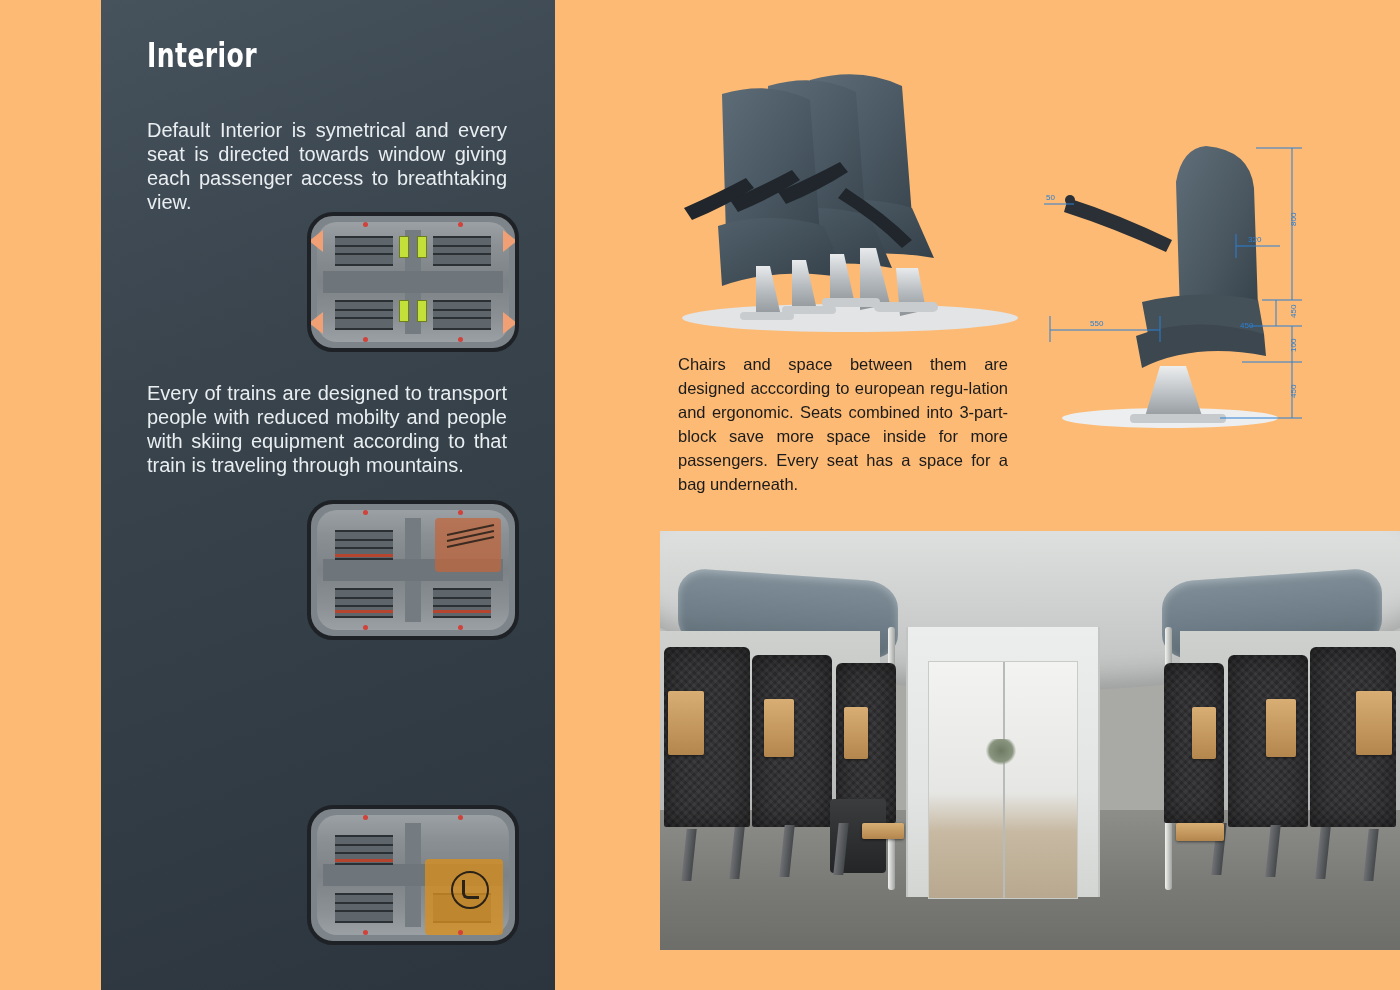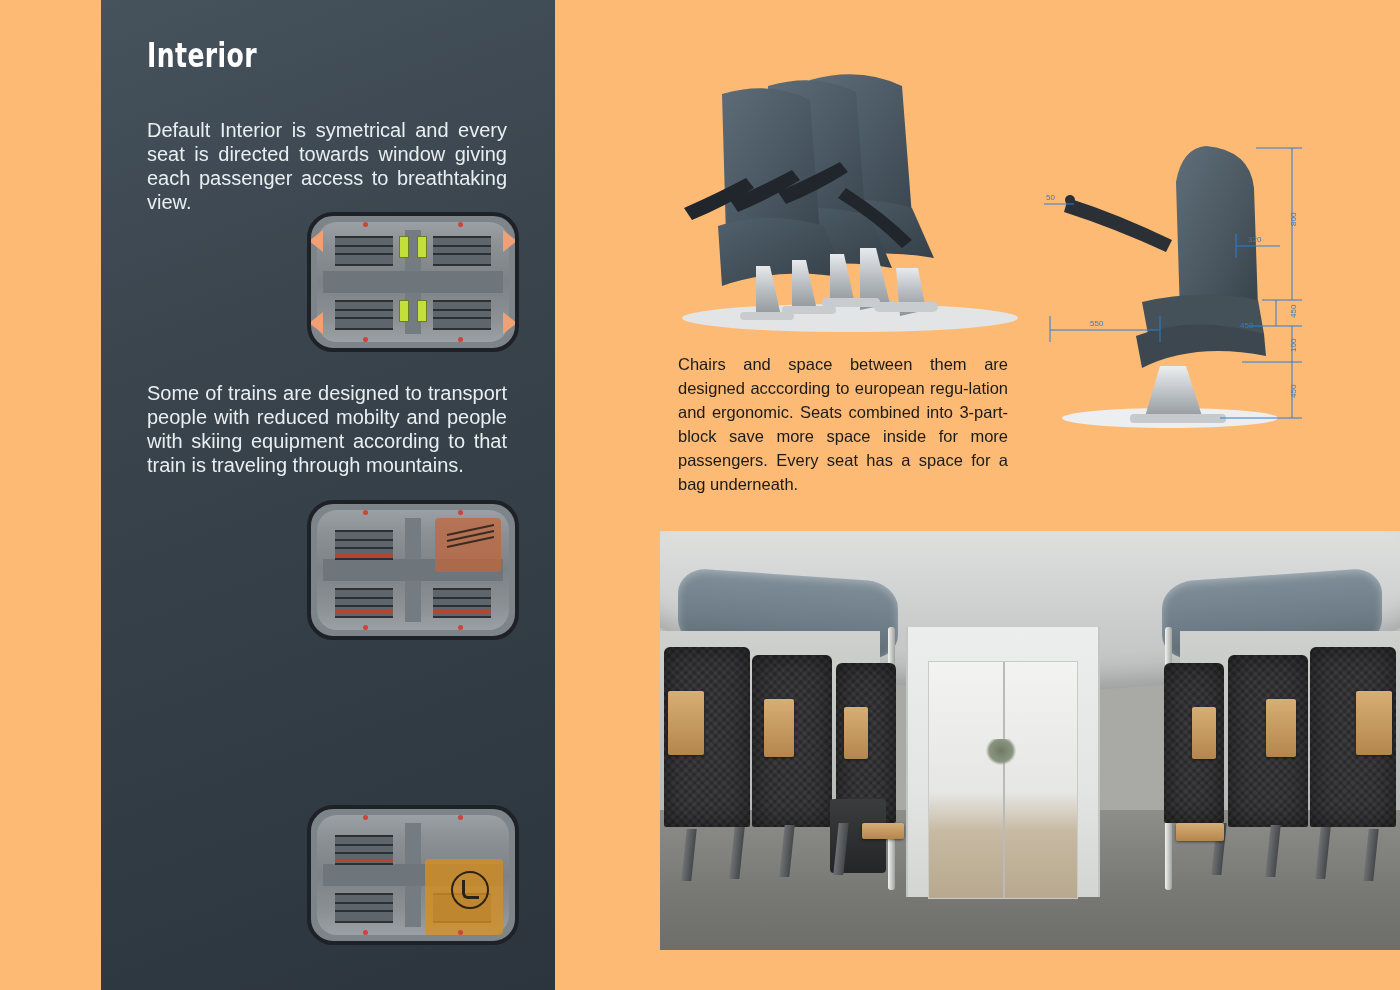--- a/index.html
+++ b/index.html
@@ -358,21 +358,21 @@
       <div class="doorarrow left" style="left:-2px;  top:14px;"></div>
       <div class="doorarrow left" style="left:-2px;  bottom:14px;"></div>
       <div class="doorarrow right" style="right:-2px; top:14px;"></div>
       <div class="doorarrow right" style="right:-2px; bottom:14px;"></div>
       <div class="corner-dot" style="left:52px;  top:6px;"></div>
       <div class="corner-dot" style="right:52px; top:6px;"></div>
       <div class="corner-dot" style="left:52px;  bottom:6px;"></div>
       <div class="corner-dot" style="right:52px; bottom:6px;"></div>
     </div>
 
-    <div class="para" id="para2">Some of trains are designed to transport people with reduced mobilty and people with skiing equipment according to that train is traveling through mountains.</div>
+    <div class="para" id="para2">Every of trains are designed to transport people with reduced mobilty and people with skiing equipment according to that train is traveling through mountains.</div>
 
     <div class="plan" id="plan2">
       <div class="plan-inner">
         <div class="vsplit"></div>
         <div class="corridor"></div>
 
         <div class="seatgrp lines" style="left:18px;  top:20px;"></div>
         <div class="seatgrp lines" style="left:18px;  top:78px;"></div>
         <div class="seatgrp lines" style="right:18px; top:78px;"></div>
 

